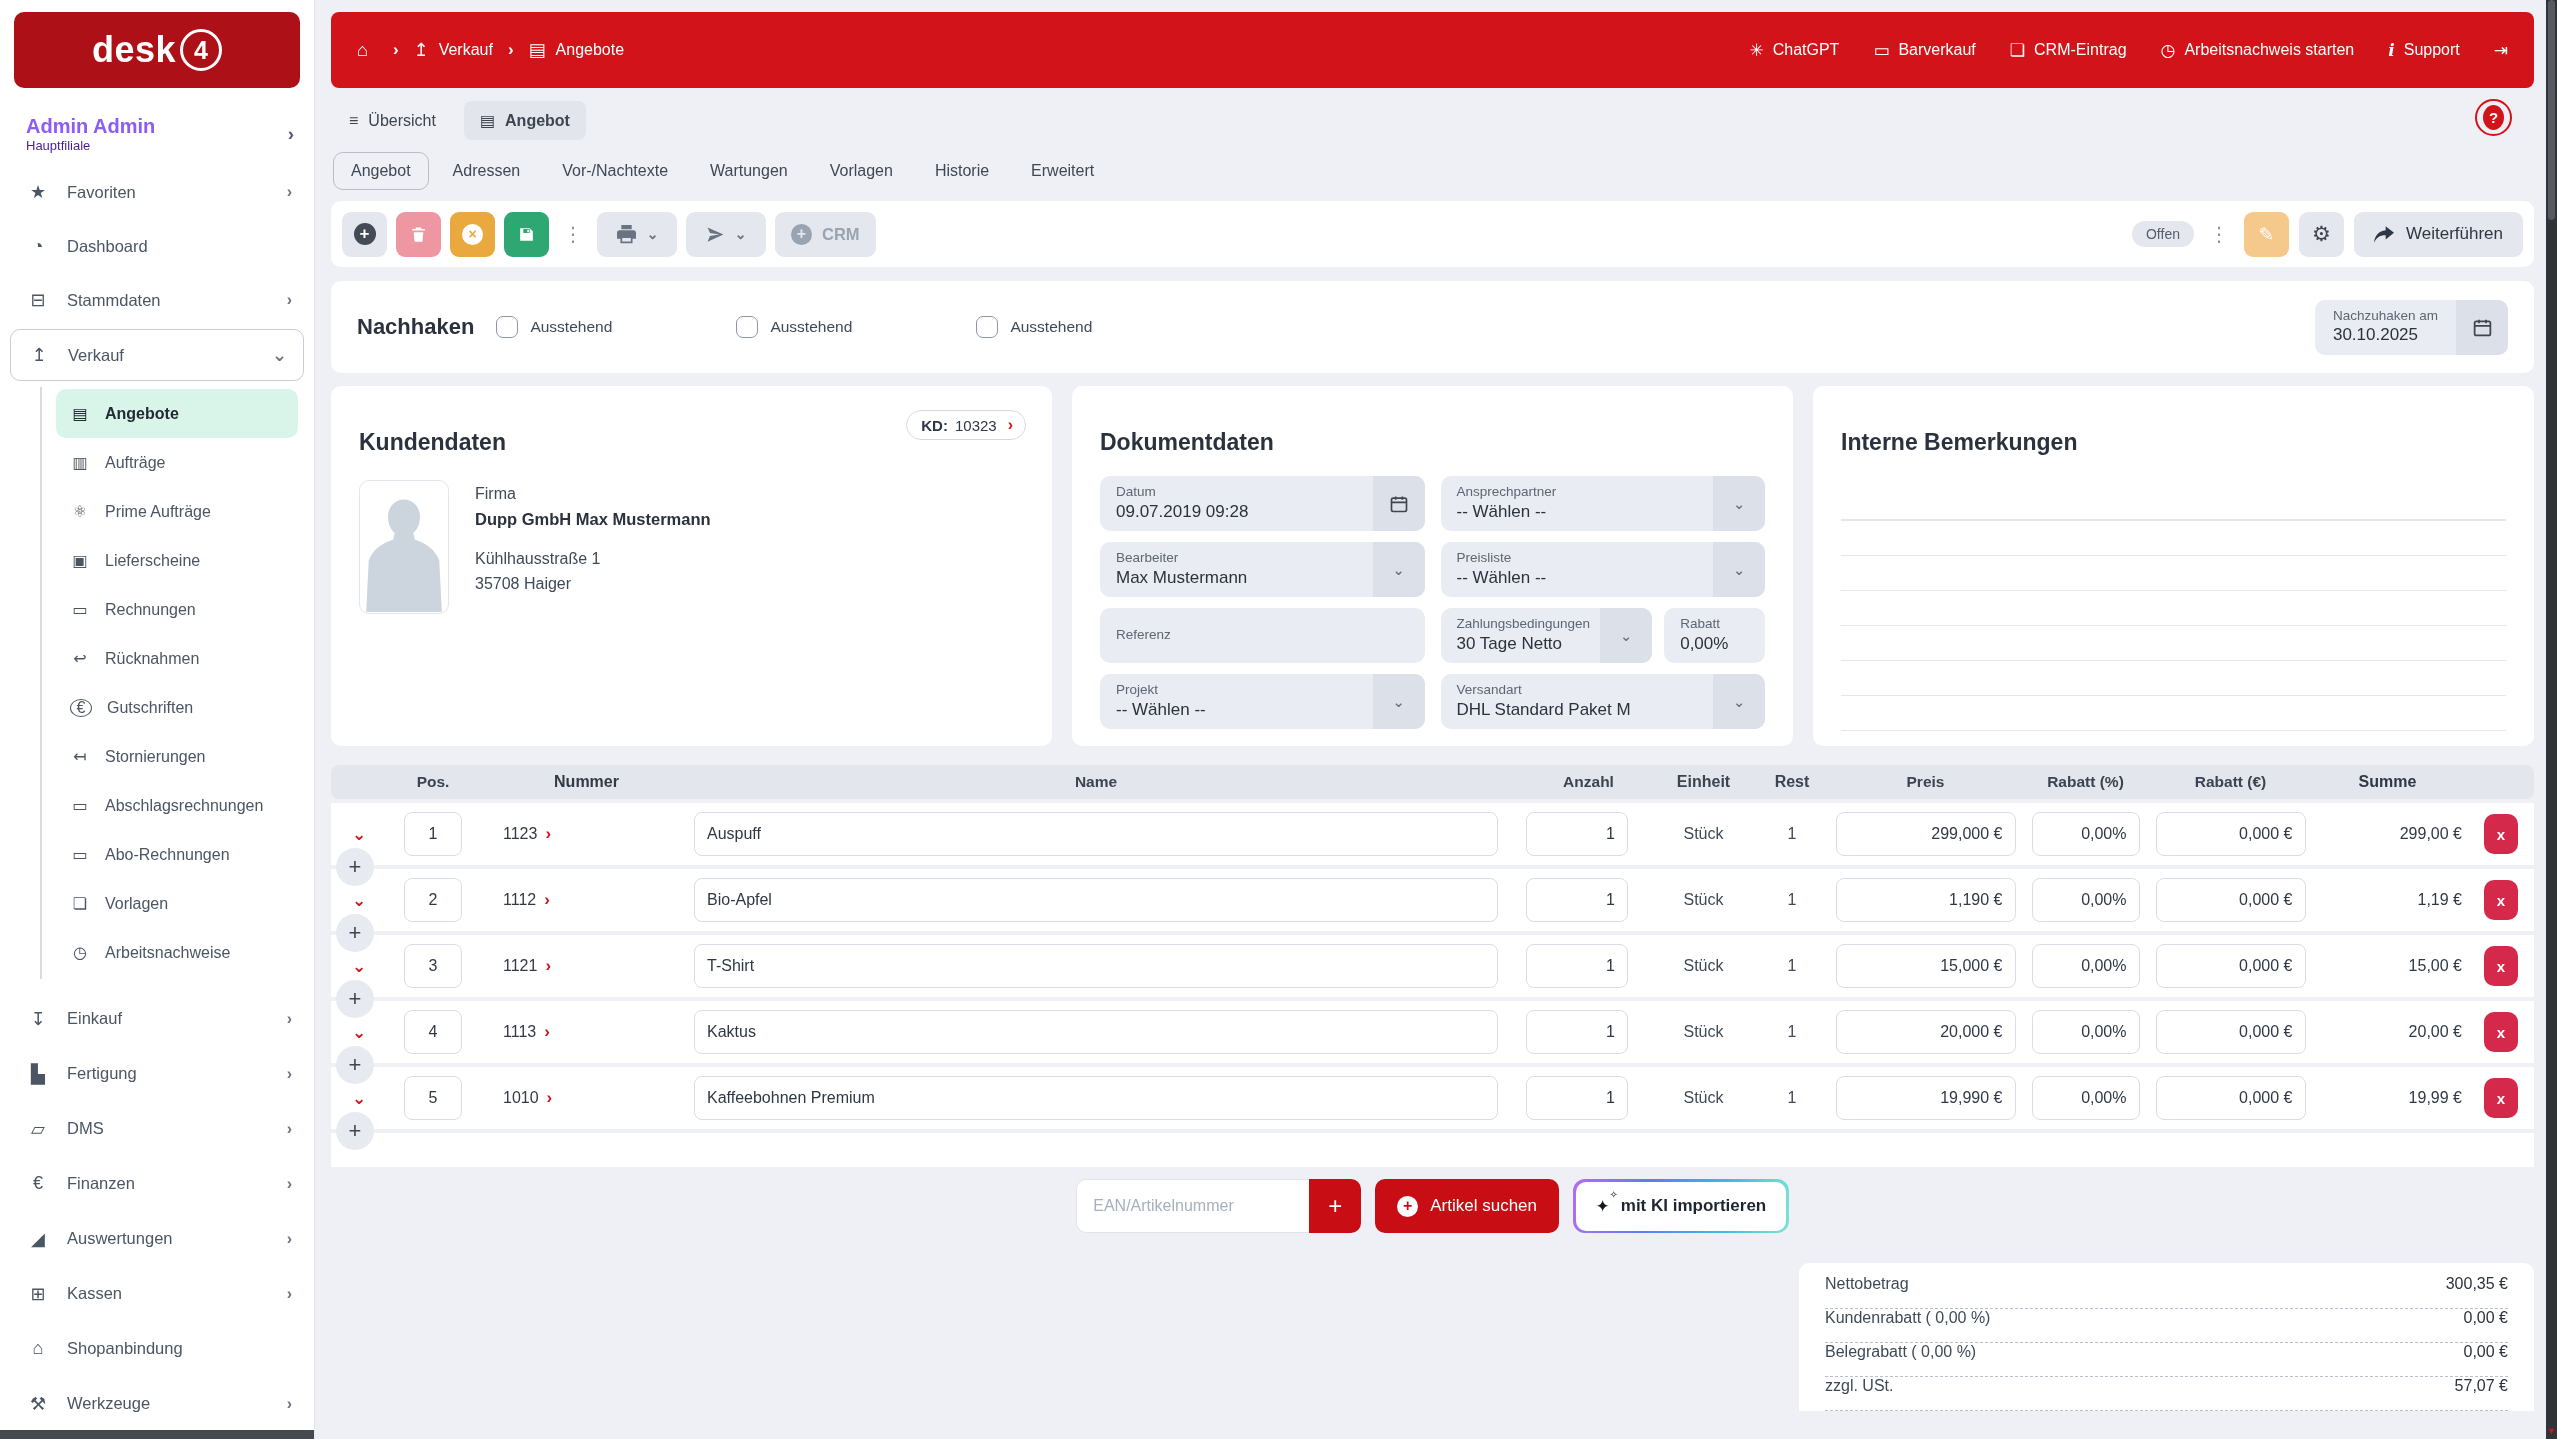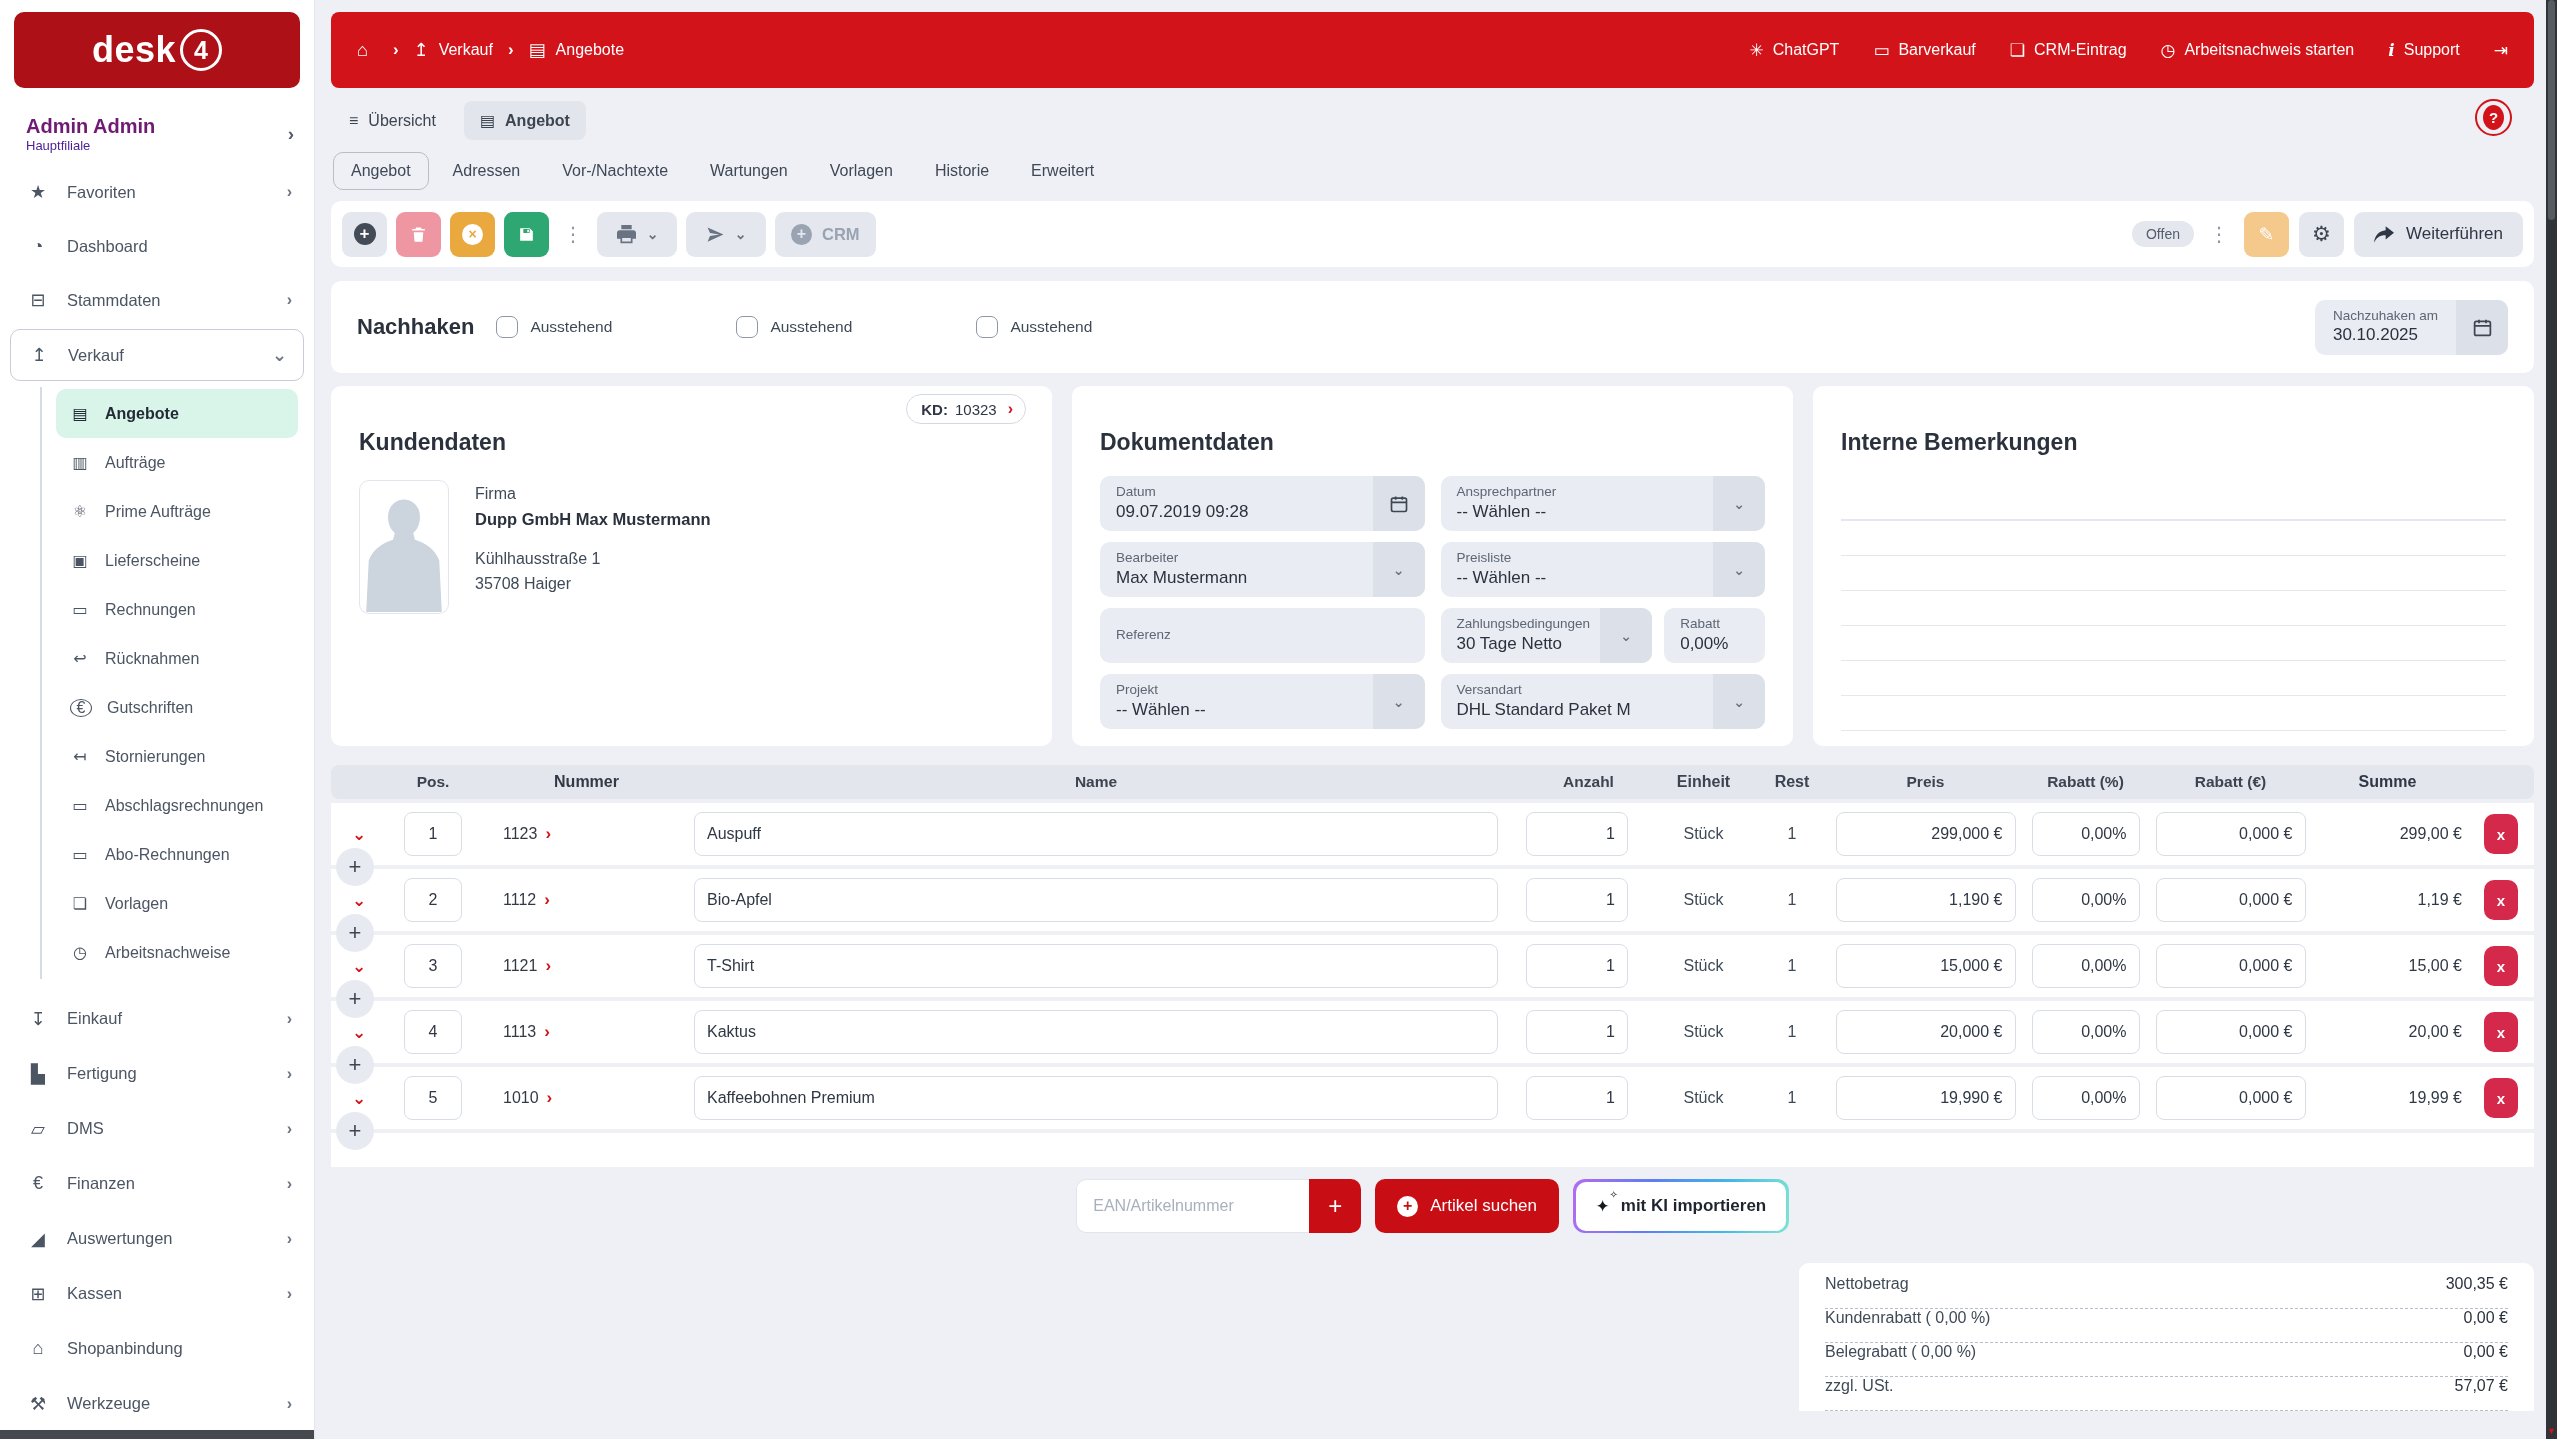--- a/index.html
+++ b/index.html
@@ -8,21 +8,21 @@
   .icon{display:inline-flex;align-items:center;justify-content:center;}
   .icon[data-icon="info"]{font-style:italic;font-weight:700;font-family:"DejaVu Serif",serif;}
   .icon[data-icon="euro-circle"]{border:1.5px solid currentColor;border-radius:50%;width:16px;height:16px;font-size:11px;}
 
   
   .sidebar{width:314px;flex:0 0 314px;background:#fff;position:relative;overflow:hidden;border-right:1px solid #e3e6ec;}
   .logo-box{margin:12px 14px 0;height:76px;background:#ad1117;border-radius:10px;display:flex;align-items:center;justify-content:center;gap:4px;color:#fff;cursor:pointer;}
   .logo-text{font-size:36px;font-weight:700;letter-spacing:.5px;}
   .logo-badge{width:36px;height:36px;border:3.5px solid #fff;border-radius:50%;display:flex;align-items:center;justify-content:center;font-size:25px;font-weight:700;}
   .user-row{display:flex;align-items:center;margin:26px 20px 6px 26px;cursor:pointer;}
-  .user-name{font-size:20px;font-weight:700;color:#701a75;line-height:1.2;}
+  .user-name{font-size:20px;font-weight:700;color:#8b5cf6;line-height:1.2;}
   .user-branch{font-size:13px;color:#4c1d95;}
   .user-chev{margin-left:auto;color:#545d6b;font-size:19px;font-weight:700;}
   .snav{margin-top:12px;}
   .snav-item{display:flex;align-items:center;gap:17px;height:54px;padding:0 22px 0 26px;font-size:16.5px;color:#4b5563;cursor:pointer;}
   .snav-item .icon{width:24px;font-size:18px;color:#4b5563;}
   .snav-item .chev{margin-left:auto;font-size:16px;font-weight:700;color:#6b7480;}
   .snav-item.expanded{border:1px solid #c7ccd6;border-radius:10px;margin:2px 10px;height:50px;padding:0 16px;}
   .snav-item.expanded .chev{font-size:18px;}
   .submenu{margin:6px 0 6px 40px;border-left:2px solid #d7dbe2;padding:2px 0;}
   .sub-item{display:flex;align-items:center;gap:15px;height:49px;margin:0 16px 0 14px;padding:0 14px;font-size:16px;color:#4b5563;border-radius:10px;cursor:pointer;}
@@ -89,21 +89,21 @@
   .date-field{margin-left:auto;display:flex;background:#e9ecf2;border-radius:10px;overflow:hidden;cursor:pointer;height:55px;}
   .date-text{padding:8px 18px;display:flex;flex-direction:column;justify-content:center;}
   .f-label{font-size:13.5px;color:#5d6674;line-height:1.25;}
   .f-value{font-size:17px;color:#2b323e;line-height:1.3;white-space:nowrap;}
   .f-btn{width:52px;flex:0 0 52px;background:#dce0e8;display:flex;align-items:center;justify-content:center;color:#3f4651;}
 
   
   .cards{display:flex;gap:20px;margin-top:13px;flex:0 0 360px;height:360px;}
   .card{background:#fff;border-radius:10px;flex:1;padding:24px 28px;position:relative;overflow:hidden;box-sizing:border-box;}
   .card-title{font-size:23px;font-weight:700;color:#2b323e;}
-  .kd-badge{position:absolute;top:8px;right:26px;border:1.5px solid #d4d9e1;border-radius:999px;padding:5px 8px 5px 14px;display:flex;align-items:center;gap:7px;font-size:15px;color:#2f3744;cursor:pointer;}
+  .kd-badge{position:absolute;top:24px;right:26px;border:1.5px solid #d4d9e1;border-radius:999px;padding:5px 8px 5px 14px;display:flex;align-items:center;gap:7px;font-size:15px;color:#2f3744;cursor:pointer;}
   .kd-label{font-weight:700;}
   .kd-chev{color:#d2141a;font-weight:700;font-size:16px;margin:0 4px;}
   .cust-body{display:flex;gap:26px;margin-top:24px;}
   .avatar{width:88px;height:132px;border:1px solid #e2e6ec;border-radius:10px;background:#fff;display:flex;align-items:flex-end;justify-content:center;overflow:hidden;flex:0 0 88px;}
   .cust-text{font-size:16px;color:#3f4a57;padding-top:2px;line-height:1.55;}
   .cust-name{font-weight:700;color:#2b323e;font-size:16.5px;margin-bottom:15px;}
   .doc-grid{display:grid;grid-template-columns:1fr 1fr;gap:11px 16px;margin-top:20px;}
   .field{background:#e9ecf2;border-radius:10px;min-height:55px;display:flex;align-items:stretch;overflow:hidden;cursor:pointer;}
   .f-text{flex:1;padding:8px 6px 8px 16px;display:flex;flex-direction:column;justify-content:center;min-width:0;}
   .f-value:empty{display:none;}

